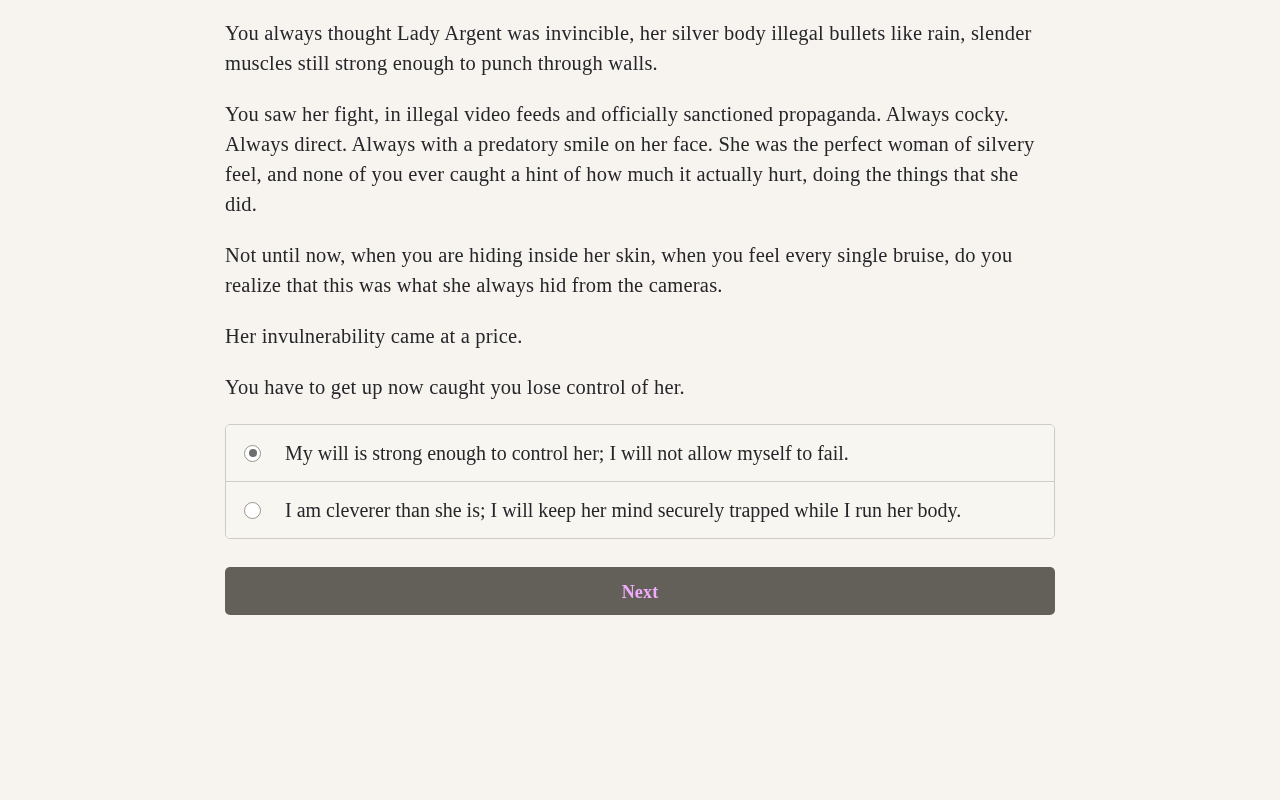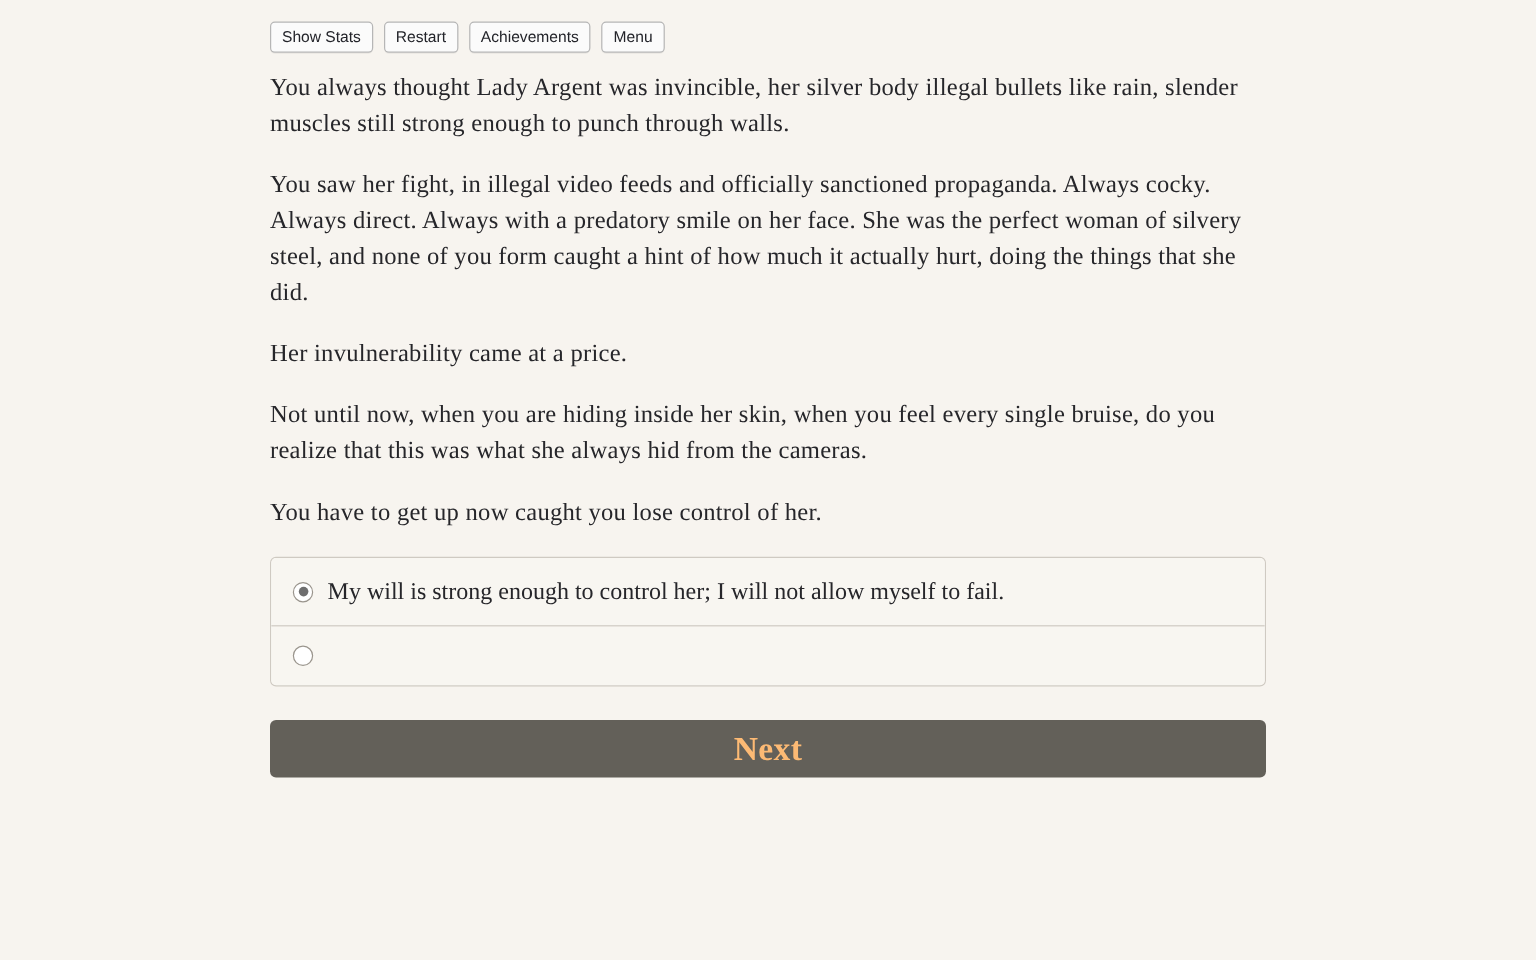--- a/index.html
+++ b/index.html
@@ -67,21 +67,21 @@
     border: 1px solid #cfcac2;
     border-radius: 5px;
     background: #fbf9f6;
     margin-top: 22px;
     overflow: hidden;
   }
 
   .choice {
     display: flex;
     align-items: center;
-    gap: 12px;
+    gap: 24px;
     padding: 16px 18px;
     cursor: pointer;
     background: #f8f6f1;
   }
   .choice + .choice {
     border-top: 1px solid #cfcac2;
   }
 
   .radio {
     width: 17px;
@@ -117,58 +117,53 @@
   
   .next-wrap { margin-top: 28px; }
 
   .next-btn {
     display: block;
     width: 830px;
     height: 48px;
     background: #636059;
     border: none;
     border-radius: 5px;
-    color: #fdba74;
+    color: #f0abfc;
     font-family: "Liberation Serif", serif;
     font-weight: bold;
-    font-size: 28px;
+    font-size: 18px;
     line-height: 48px;
     text-align: center;
     cursor: pointer;
     letter-spacing: 0.01em;
   }
 </style>
 </head>
 <body>
 
 <div id="app">
   <div class="page">
 
-    <div class="topbar">
-      <button class="topbtn">Show Stats</button>
-      <button class="topbtn">Restart</button>
-      <button class="topbtn">Achievements</button>
-      <button class="topbtn">Menu</button>
-    </div>
 
     <div class="story">
       <p>You always thought Lady Argent was invincible, her silver body illegal bullets like rain, slender muscles still strong enough to punch through walls.</p>
-      <p>You saw her fight, in illegal video feeds and officially sanctioned propaganda. Always cocky. Always direct. Always with a predatory smile on her face. She was the perfect woman of silvery steel, and none of you form caught a hint of how much it actually hurt, doing the things that she did.</p>
+      <p>You saw her fight, in illegal video feeds and officially sanctioned propaganda. Always cocky. Always direct. Always with a predatory smile on her face. She was the perfect woman of silvery feel, and none of you ever caught a hint of how much it actually hurt, doing the things that she did.</p>
+      <p>Not until now, when you are hiding inside her skin, when you feel every single bruise, do you realize that this was what she always hid from the cameras.</p>
       <p>Her invulnerability came at a price.</p>
-      <p>Not until now, when you are hiding inside her skin, when you feel every single bruise, do you realize that this was what she always hid from the cameras.</p>
       <p>You have to get up now caught you lose control of her.</p>
     </div>
 
     <div class="choices">
       <div class="choice">
         <span class="radio selected"></span>
         <span class="choice-label">My will is strong enough to control her; I will not allow myself to fail.</span>
       </div>
       <div class="choice">
         <span class="radio"></span>
+        <span class="choice-label">I am cleverer than she is; I will keep her mind securely trapped while I run her body.</span>
       </div>
     </div>
 
     <div class="next-wrap">
       <button class="next-btn">Next</button>
     </div>
 
   </div>
 </div>
 

